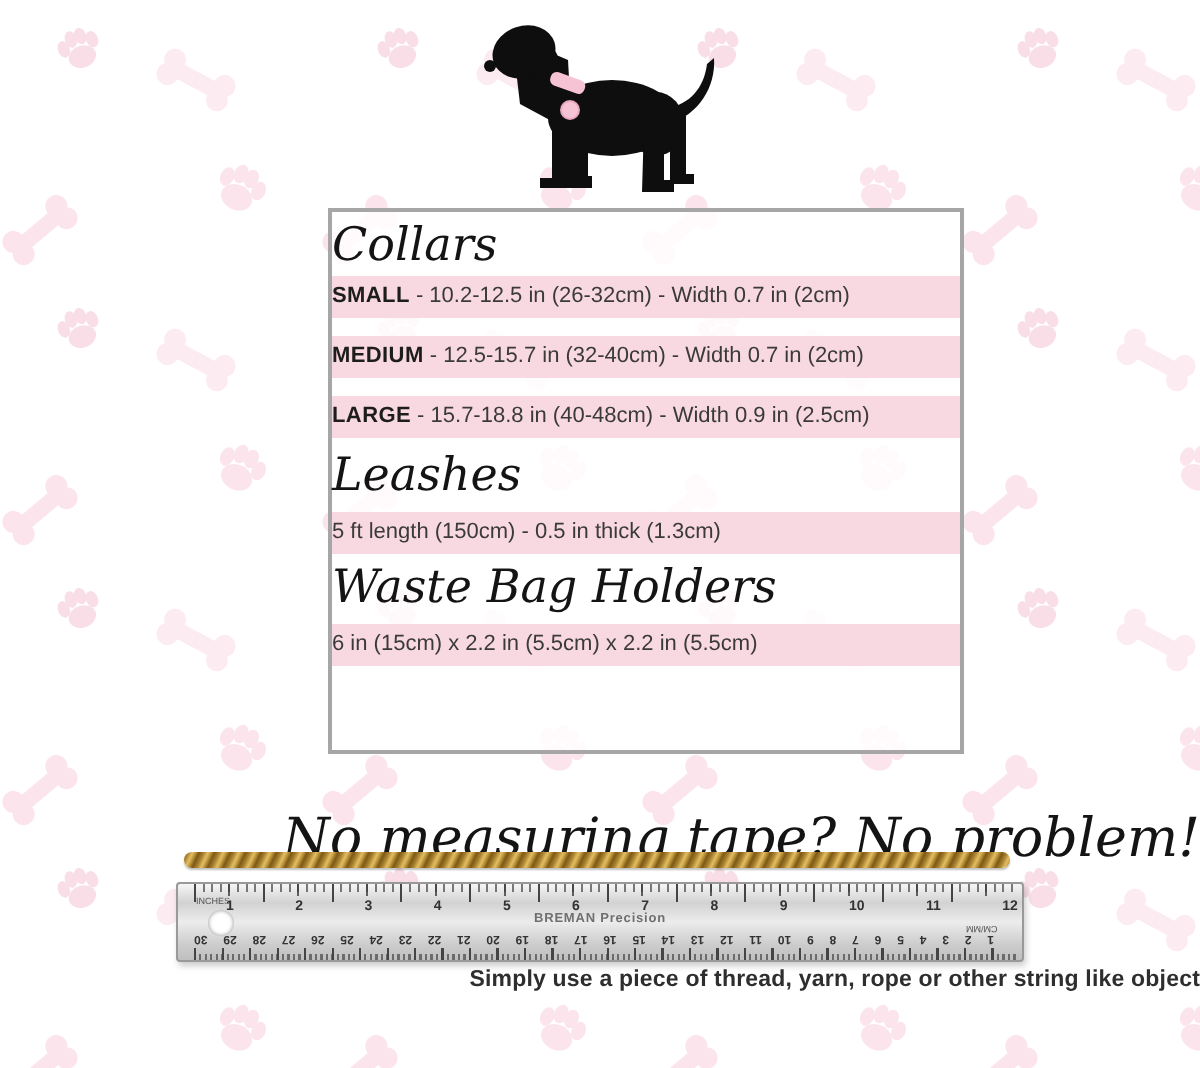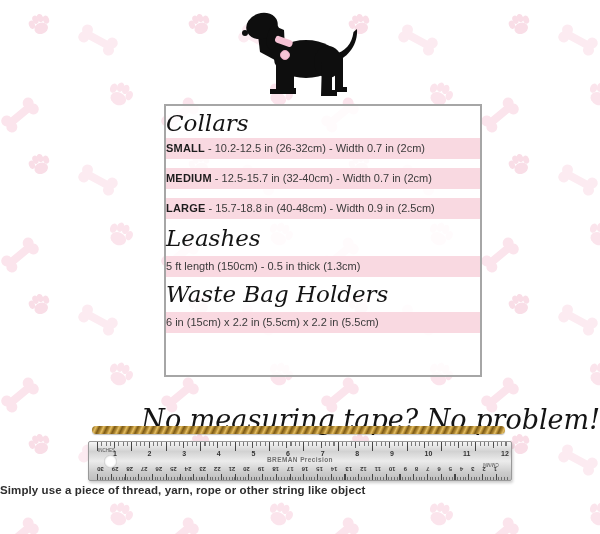--- a/index.html
+++ b/index.html
@@ -45,21 +45,21 @@
   .inch-numbers{position:absolute;top:8px;left:24px;right:2px;display:flex;justify-content:space-between;
                 font-size:7px;font-weight:bold;color:#333;}
   .cm-numbers{position:absolute;bottom:8px;left:8px;right:14px;display:flex;justify-content:space-between;
               font-size:6px;font-weight:bold;color:#333;transform:rotate(180deg);}
   .ruler-brand{position:absolute;top:14px;left:0;width:100%;text-align:center;font-size:6.5px;
                font-weight:bold;color:#6f6f6f;letter-spacing:0.4px;}
   .unit-top{position:absolute;left:9px;top:6px;font-size:4.5px;color:#555;}
   .unit-bottom{position:absolute;right:12px;bottom:13px;font-size:4.5px;color:#555;transform:rotate(180deg);}
 
   
-  .instructions{position:absolute;top:484px;left:0;width:100%;text-align:left;
+  .instructions{position:absolute;top:484px;left:0;width:100%;text-align:right;
                 font-size:11.5px;font-weight:600;color:#2e2e2e;line-height:12.8px;letter-spacing:0.1px;}
 </style>
 </head>
 <body>
 
 <div class="stage">
 
   <svg class="bg-pattern" width="600" height="534">
     <defs>
       <g id="paw">

